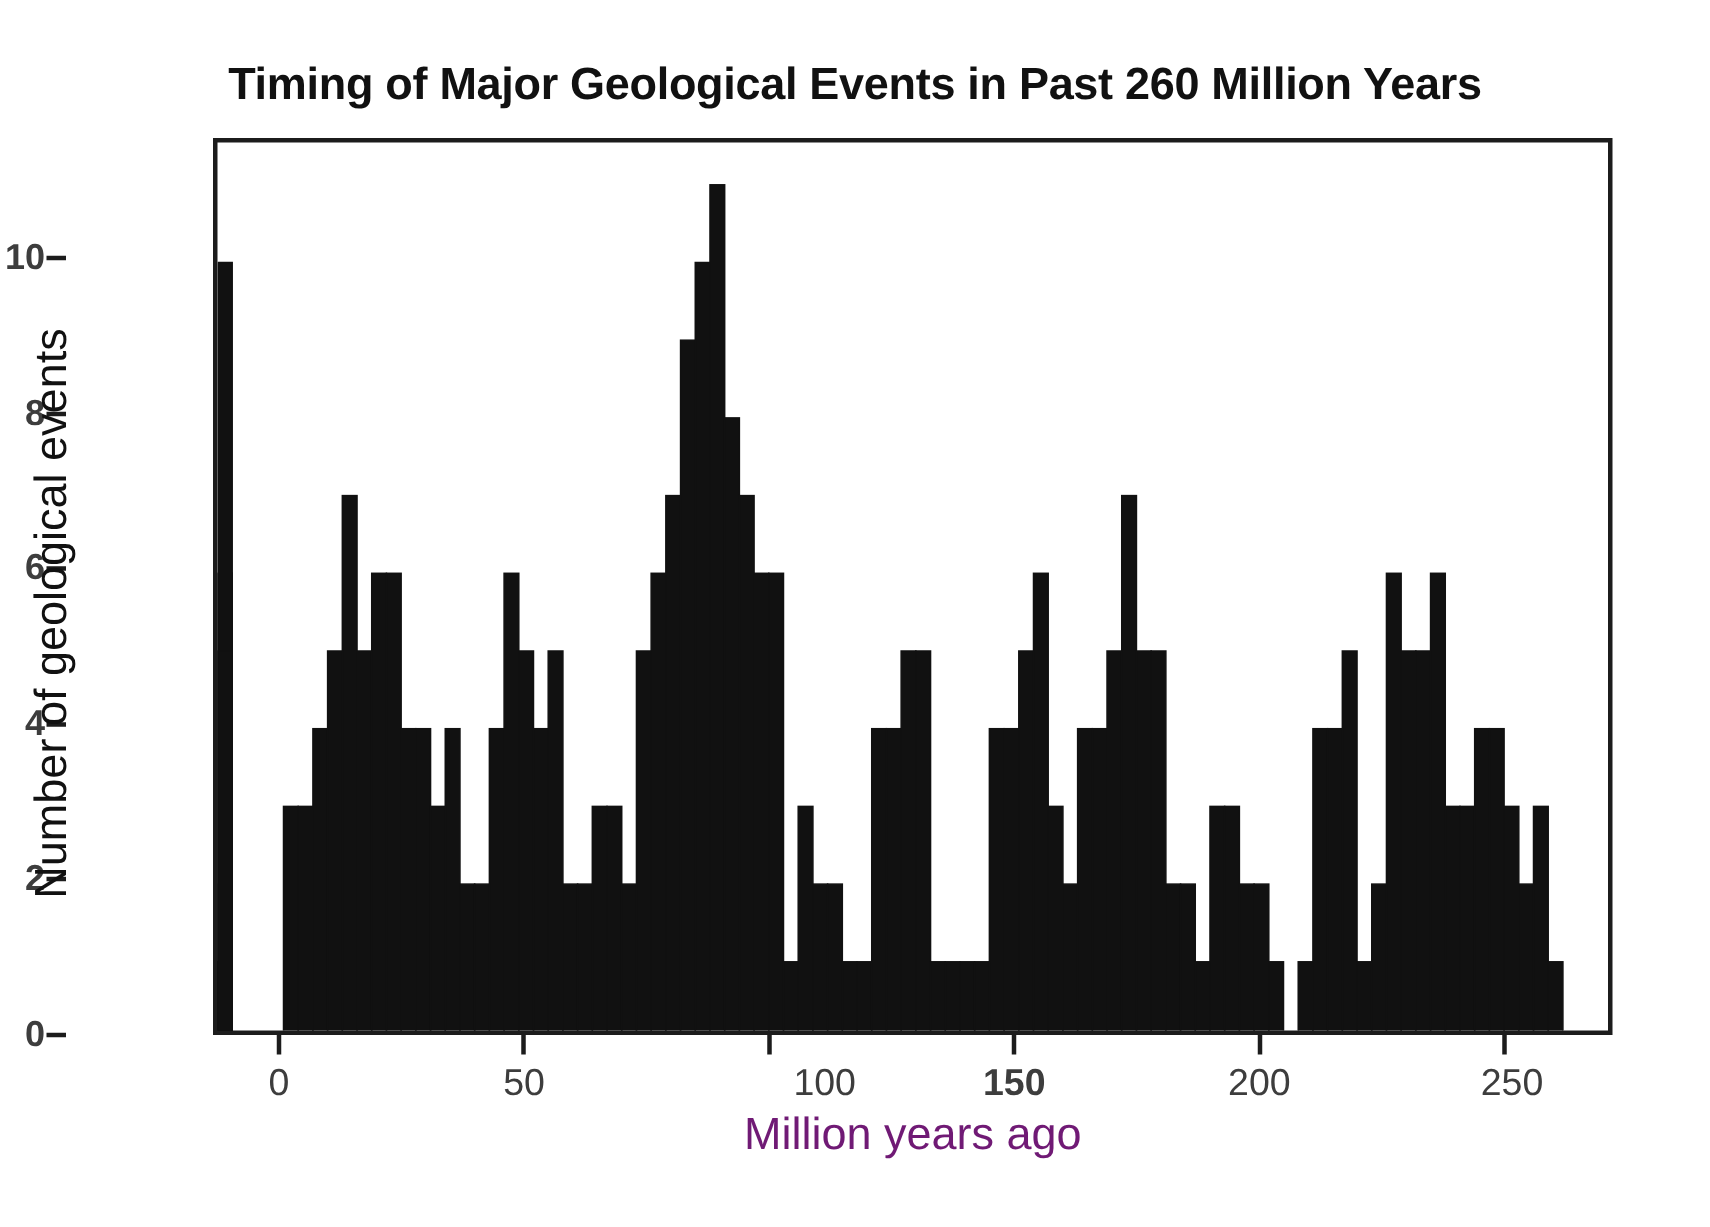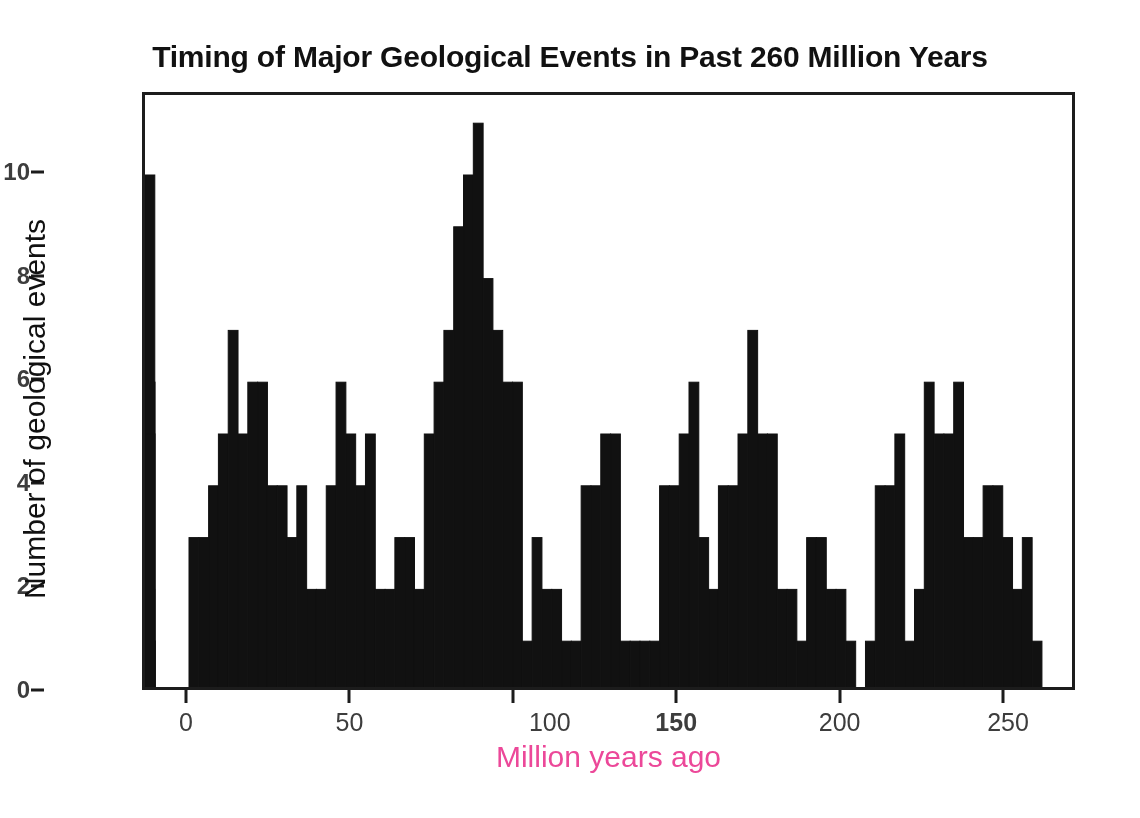--- a/index.html
+++ b/index.html
@@ -94,21 +94,21 @@
     transform:translateX(-50%);
     white-space:nowrap;
     font-family:"Liberation Sans", sans-serif;
   }
   #x-axis-title{
     position:absolute;
     left:142px;top:740px;
     width:933px;
     text-align:center;
     font-size:30px;
-    color:#ec4899;
+    color:#701a75;
     font-family:"Liberation Sans", sans-serif;
   }
 </style>
 </head>
 <body>
 
 <div id="figure">
 
   <div id="chart-title">Timing of Major Geological Events in Past 260 Million Years</div>
 

